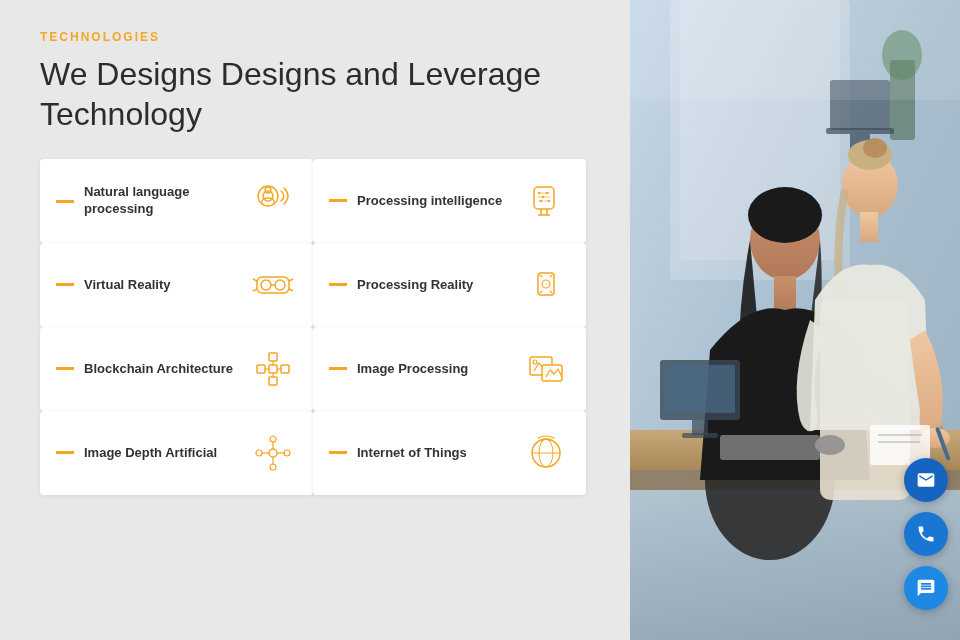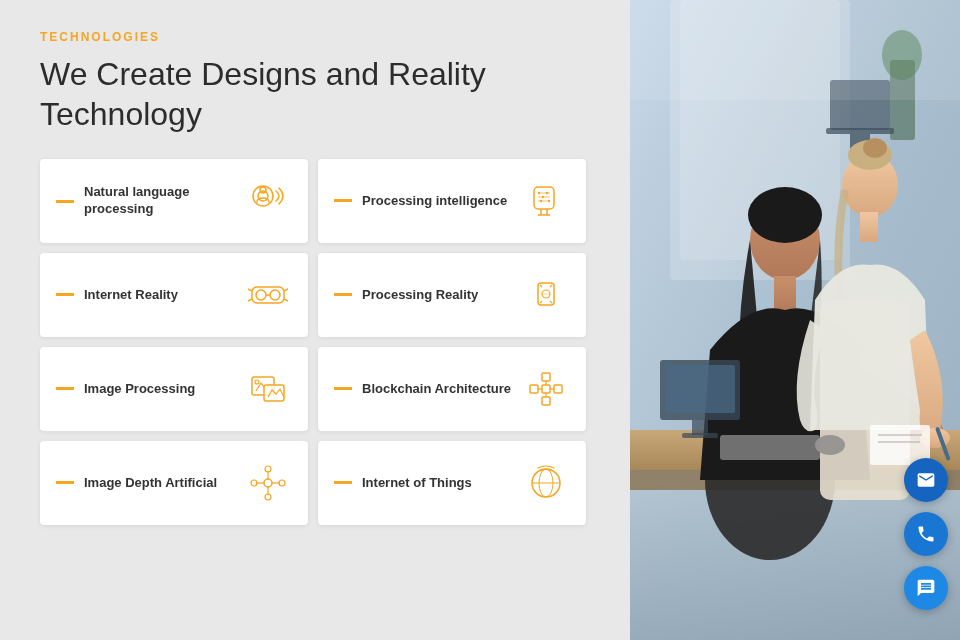--- a/index.html
+++ b/index.html
@@ -47,21 +47,20 @@
       font-size: 32px;
       font-weight: 300;
       color: #2c2c2c;
       line-height: 1.25;
       margin-bottom: 25px;
     }
 
     .grid {
       display: grid;
       grid-template-columns: 1fr 1fr;
-      gap: 10px;
       max-width: 580px;
     }
 
     .card {
       background: #fff;
       border-radius: 4px;
       padding: 18px 16px;
       display: flex;
       align-items: center;
       justify-content: space-between;
@@ -145,21 +144,21 @@
       left: 0;
     }
   </style>
 </head>
 <body>
 
 <div class="page-wrapper">
 
   <div class="left-panel">
     <div class="section-label">TECHNOLOGIES</div>
-    <h1 class="main-title">We Create Designs and Reality Technology</h1>
+    <h1 class="main-title">We Designs Designs and Leverage Technology</h1>
 
     <div class="grid">
 
       <div class="card">
         <div class="card-left">
           <div class="card-dash"></div>
           <span class="card-title">Natural language processing</span>
         </div>
         <div class="card-icon">
           <svg viewBox="0 0 44 44" fill="none" xmlns="http://www.w3.org/2000/svg">
@@ -198,21 +197,21 @@
             <line x1="17" y1="30" x2="17" y2="36" stroke="#f5a623" stroke-width="1.5"></line>
             <line x1="23" y1="30" x2="23" y2="36" stroke="#f5a623" stroke-width="1.5"></line>
             <line x1="14" y1="36" x2="26" y2="36" stroke="#f5a623" stroke-width="1.5"></line>
           </svg>
         </div>
       </div>
 
       <div class="card">
         <div class="card-left">
           <div class="card-dash"></div>
-          <span class="card-title">Internet Reality</span>
+          <span class="card-title">Virtual Reality</span>
         </div>
         <div class="card-icon">
           <svg viewBox="0 0 44 44" fill="none" xmlns="http://www.w3.org/2000/svg">
 
             <rect x="6" y="14" width="32" height="16" rx="5" stroke="#f5a623" stroke-width="1.5" fill="none"></rect>
 
             <circle cx="15" cy="22" r="5" stroke="#f5a623" stroke-width="1.5" fill="none"></circle>
 
             <circle cx="29" cy="22" r="5" stroke="#f5a623" stroke-width="1.5" fill="none"></circle>
 
@@ -244,60 +243,60 @@
             <line x1="26" y1="28" x2="28" y2="30" stroke="#f5a623" stroke-width="1.2"></line>
 
             <line x1="18" y1="21" x2="26" y2="21" stroke="#f5a623" stroke-width="0.8" opacity="0.5"></line>
           </svg>
         </div>
       </div>
 
       <div class="card">
         <div class="card-left">
           <div class="card-dash"></div>
-          <span class="card-title">Image Processing</span>
-        </div>
-        <div class="card-icon">
-          <svg viewBox="0 0 44 44" fill="none" xmlns="http://www.w3.org/2000/svg">
-
-            <rect x="6" y="10" width="22" height="18" rx="2" stroke="#f5a623" stroke-width="1.5" fill="none"></rect>
-
-            <polyline points="10,24 15,16 20,22 24,18 28,24" stroke="#f5a623" stroke-width="1.2" fill="none"></polyline>
-
-            <circle cx="11" cy="15" r="2" stroke="#f5a623" stroke-width="1.2" fill="none"></circle>
-
-            <rect x="18" y="18" width="20" height="16" rx="2" stroke="#f5a623" stroke-width="1.5" fill="white" fill-opacity="0.8"></rect>
-
-            <polyline points="22,30 26,23 30,27 34,22 38,30" stroke="#f5a623" stroke-width="1.2" fill="none"></polyline>
-          </svg>
-        </div>
-      </div>
-
-      <div class="card">
-        <div class="card-left">
-          <div class="card-dash"></div>
           <span class="card-title">Blockchain Architecture</span>
         </div>
         <div class="card-icon">
           <svg viewBox="0 0 44 44" fill="none" xmlns="http://www.w3.org/2000/svg">
 
             <rect x="18" y="18" width="8" height="8" rx="1" stroke="#f5a623" stroke-width="1.5" fill="none"></rect>
 
             <rect x="18" y="6" width="8" height="8" rx="1" stroke="#f5a623" stroke-width="1.5" fill="none"></rect>
 
             <rect x="18" y="30" width="8" height="8" rx="1" stroke="#f5a623" stroke-width="1.5" fill="none"></rect>
 
             <rect x="6" y="18" width="8" height="8" rx="1" stroke="#f5a623" stroke-width="1.5" fill="none"></rect>
 
             <rect x="30" y="18" width="8" height="8" rx="1" stroke="#f5a623" stroke-width="1.5" fill="none"></rect>
 
             <line x1="22" y1="18" x2="22" y2="14" stroke="#f5a623" stroke-width="1.2"></line>
             <line x1="22" y1="26" x2="22" y2="30" stroke="#f5a623" stroke-width="1.2"></line>
             <line x1="18" y1="22" x2="14" y2="22" stroke="#f5a623" stroke-width="1.2"></line>
             <line x1="26" y1="22" x2="30" y2="22" stroke="#f5a623" stroke-width="1.2"></line>
+          </svg>
+        </div>
+      </div>
+
+      <div class="card">
+        <div class="card-left">
+          <div class="card-dash"></div>
+          <span class="card-title">Image Processing</span>
+        </div>
+        <div class="card-icon">
+          <svg viewBox="0 0 44 44" fill="none" xmlns="http://www.w3.org/2000/svg">
+
+            <rect x="6" y="10" width="22" height="18" rx="2" stroke="#f5a623" stroke-width="1.5" fill="none"></rect>
+
+            <polyline points="10,24 15,16 20,22 24,18 28,24" stroke="#f5a623" stroke-width="1.2" fill="none"></polyline>
+
+            <circle cx="11" cy="15" r="2" stroke="#f5a623" stroke-width="1.2" fill="none"></circle>
+
+            <rect x="18" y="18" width="20" height="16" rx="2" stroke="#f5a623" stroke-width="1.5" fill="white" fill-opacity="0.8"></rect>
+
+            <polyline points="22,30 26,23 30,27 34,22 38,30" stroke="#f5a623" stroke-width="1.2" fill="none"></polyline>
           </svg>
         </div>
       </div>
 
       <div class="card">
         <div class="card-left">
           <div class="card-dash"></div>
           <span class="card-title">Image Depth Artificial</span>
         </div>
         <div class="card-icon">

